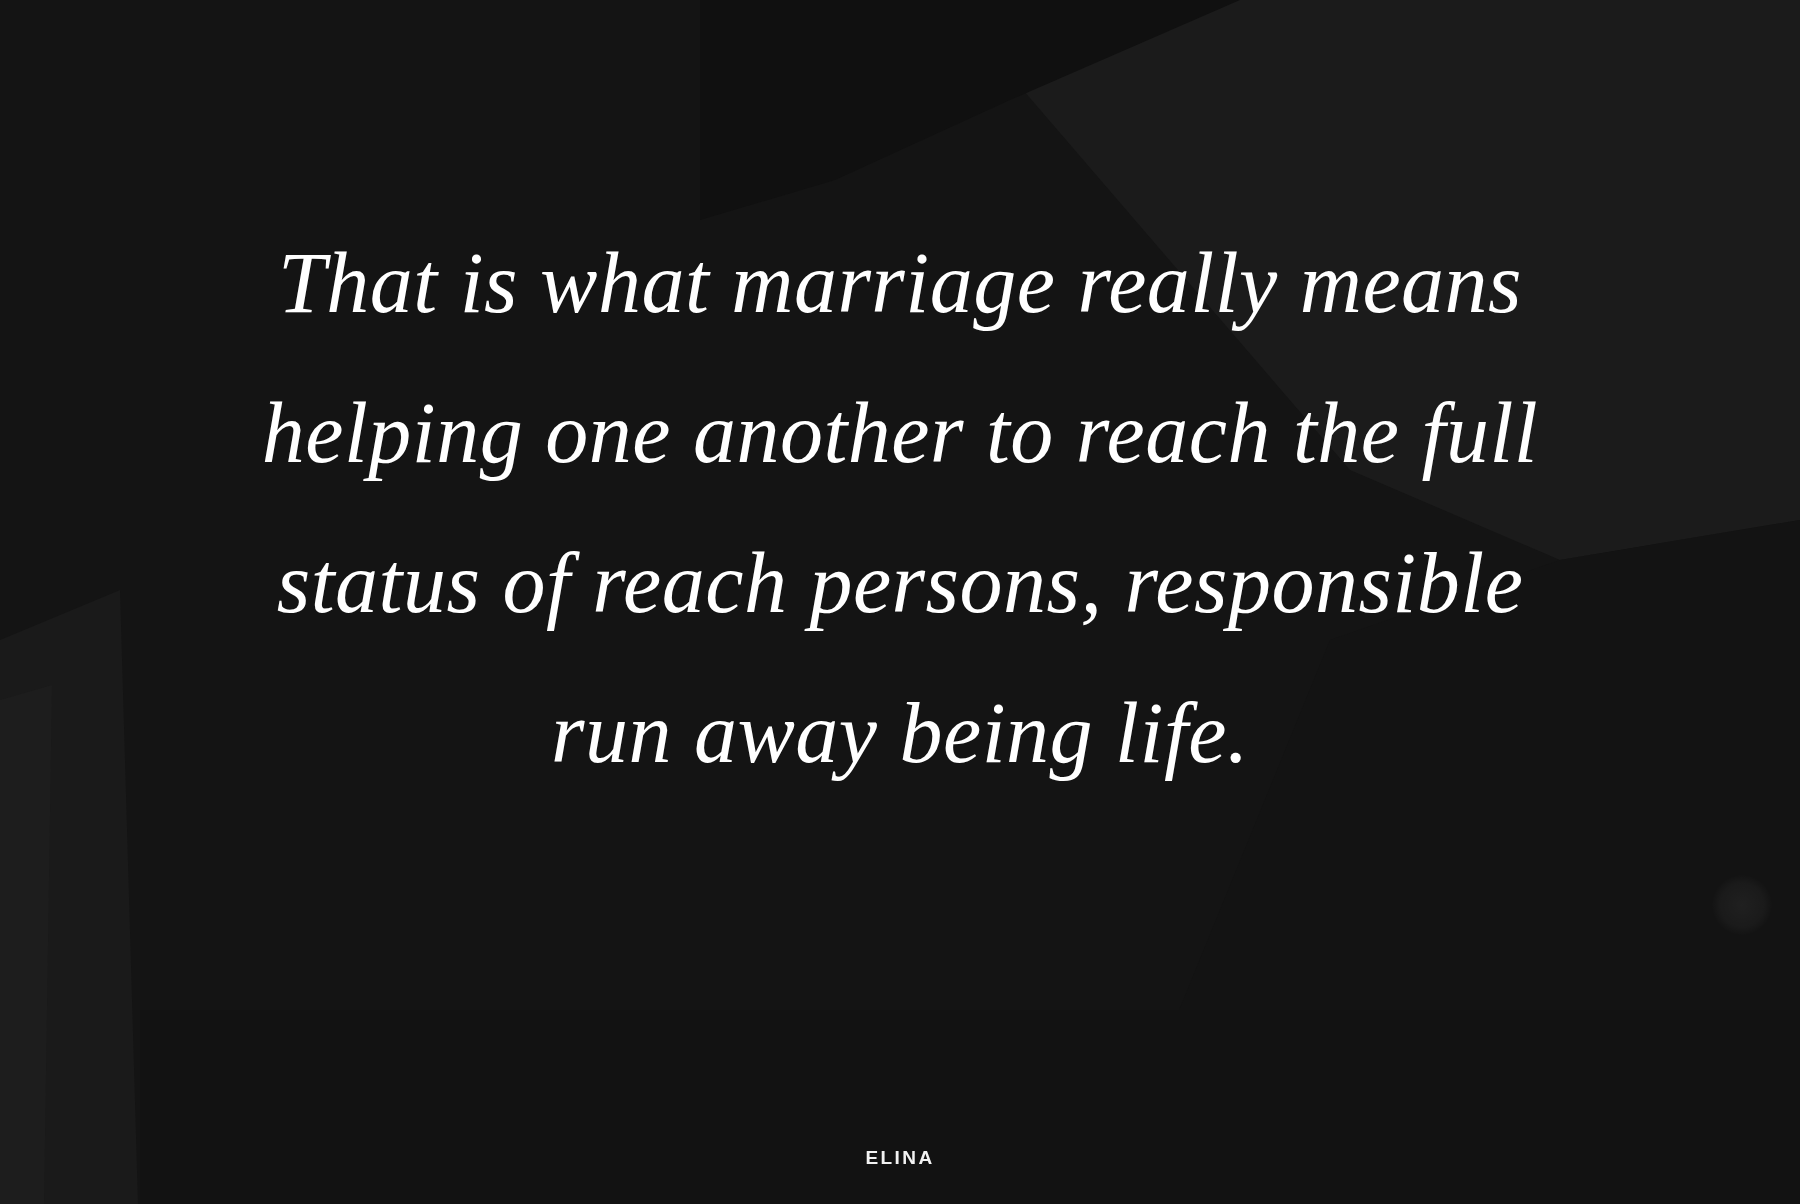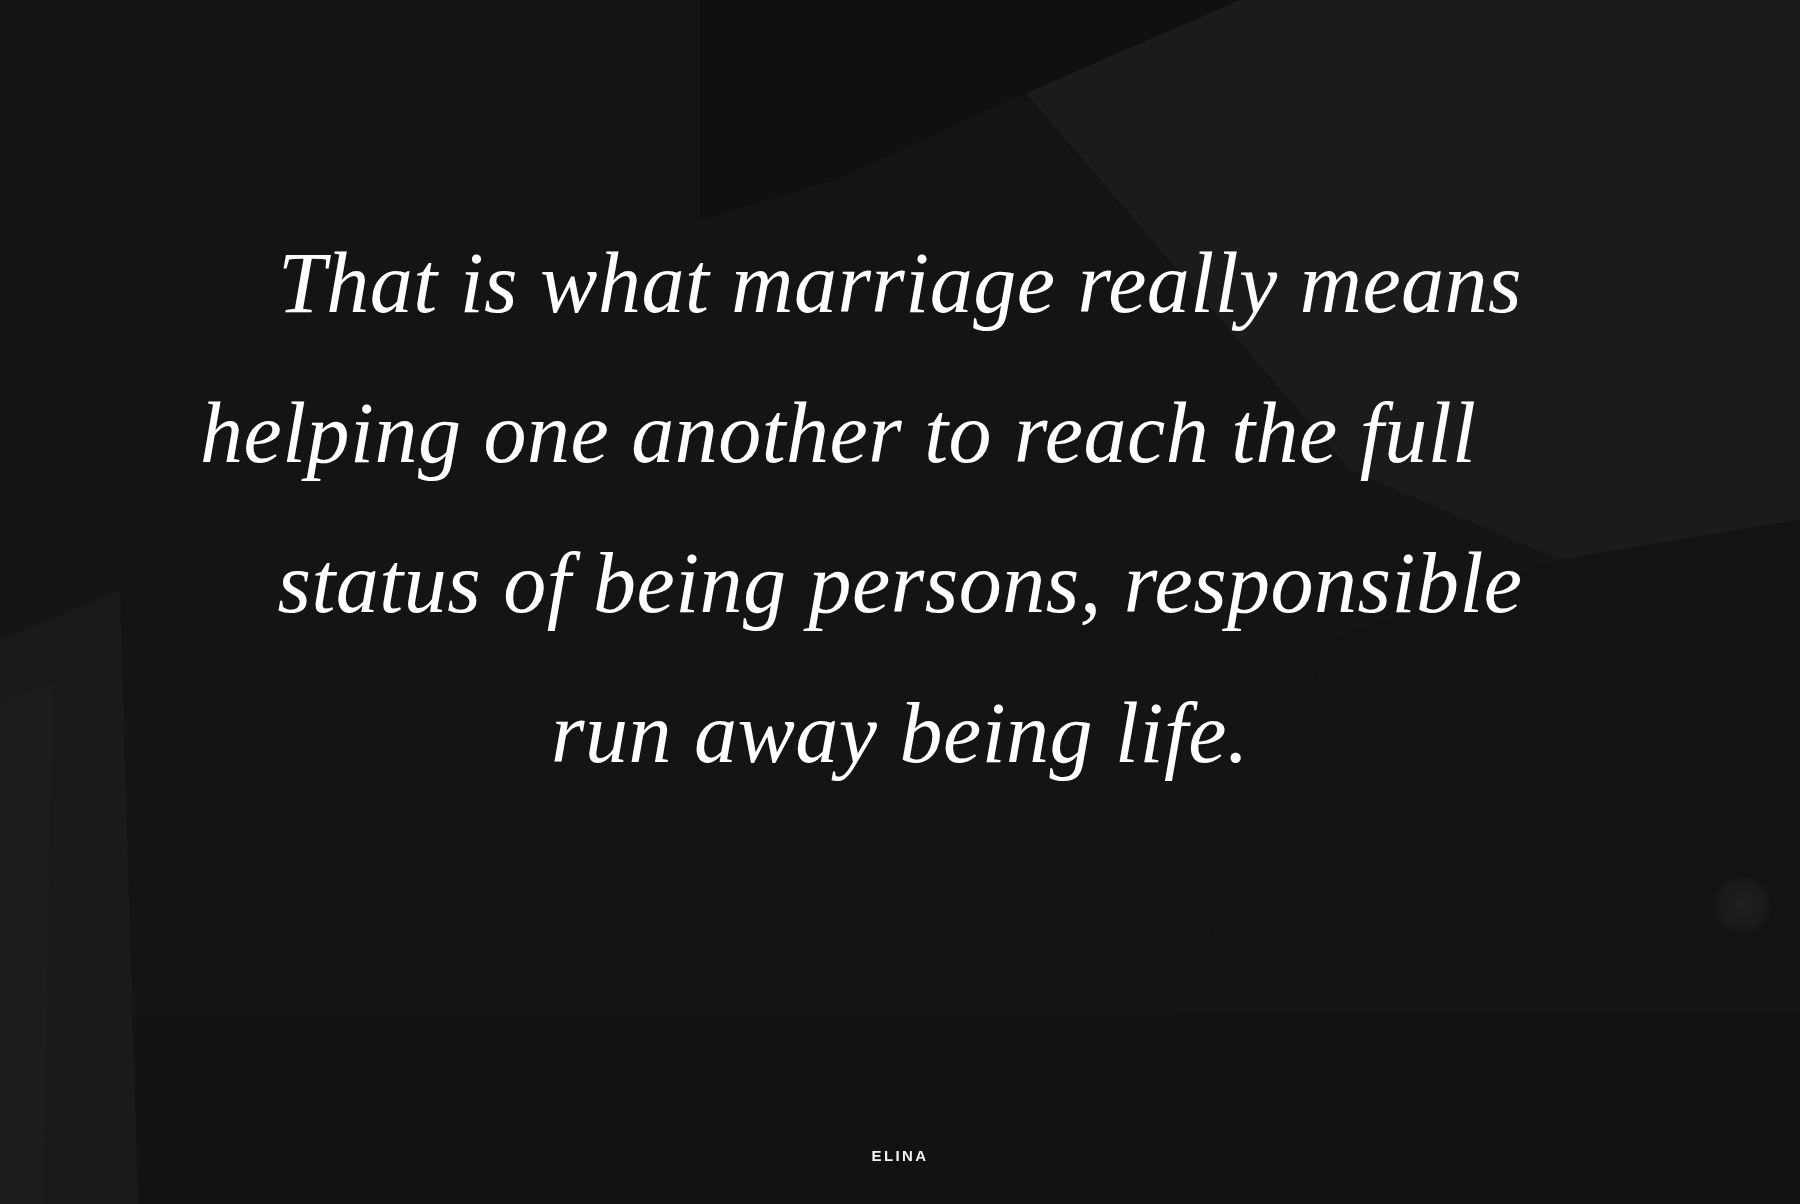--- a/index.html
+++ b/index.html
@@ -68,34 +68,34 @@
     font-weight: 400;
     font-size: 86px;
     line-height: 150px;
     letter-spacing: 0.5px;
     white-space: nowrap;
     -webkit-font-smoothing: antialiased;
   }
 
   
   .quote-line.clipped {
-    text-align: left;
+    text-align: center;
     text-indent: 0;
   }
 
   .attribution {
     position: absolute;
     left: 0;
     top: 1148px;
     width: 1800px;
     text-align: center;
     color: #f2f2f2;
     font-family: "Liberation Sans", "DejaVu Sans", sans-serif;
     font-weight: 700;
-    font-size: 15px;
+    font-size: 19px;
     letter-spacing: 2.4px;
     line-height: 1;
   }
 </style>
 </head>
 <body>
 
 <div id="stage">
 
   <div class="bg-layer">
@@ -115,20 +115,20 @@
       <polygon points="140,1010 1800,1010 1800,1204 140,1204" fill="#121212"></polygon>
     </svg>
   </div>
 
   <div class="glow-dot"></div>
 
   <div class="quote-wrap">
     <div class="quote-box">
       <span class="quote-line">That is what marriage really means</span>
       <span class="quote-line clipped">helping one another to reach the full</span>
-      <span class="quote-line">status of being persons, responsible</span>
+      <span class="quote-line">status of reach persons, responsible</span>
       <span class="quote-line">run away being life.</span>
     </div>
 
     <div class="attribution">ELINA</div>
   </div>
 
 </div>
 
 </body></html>

